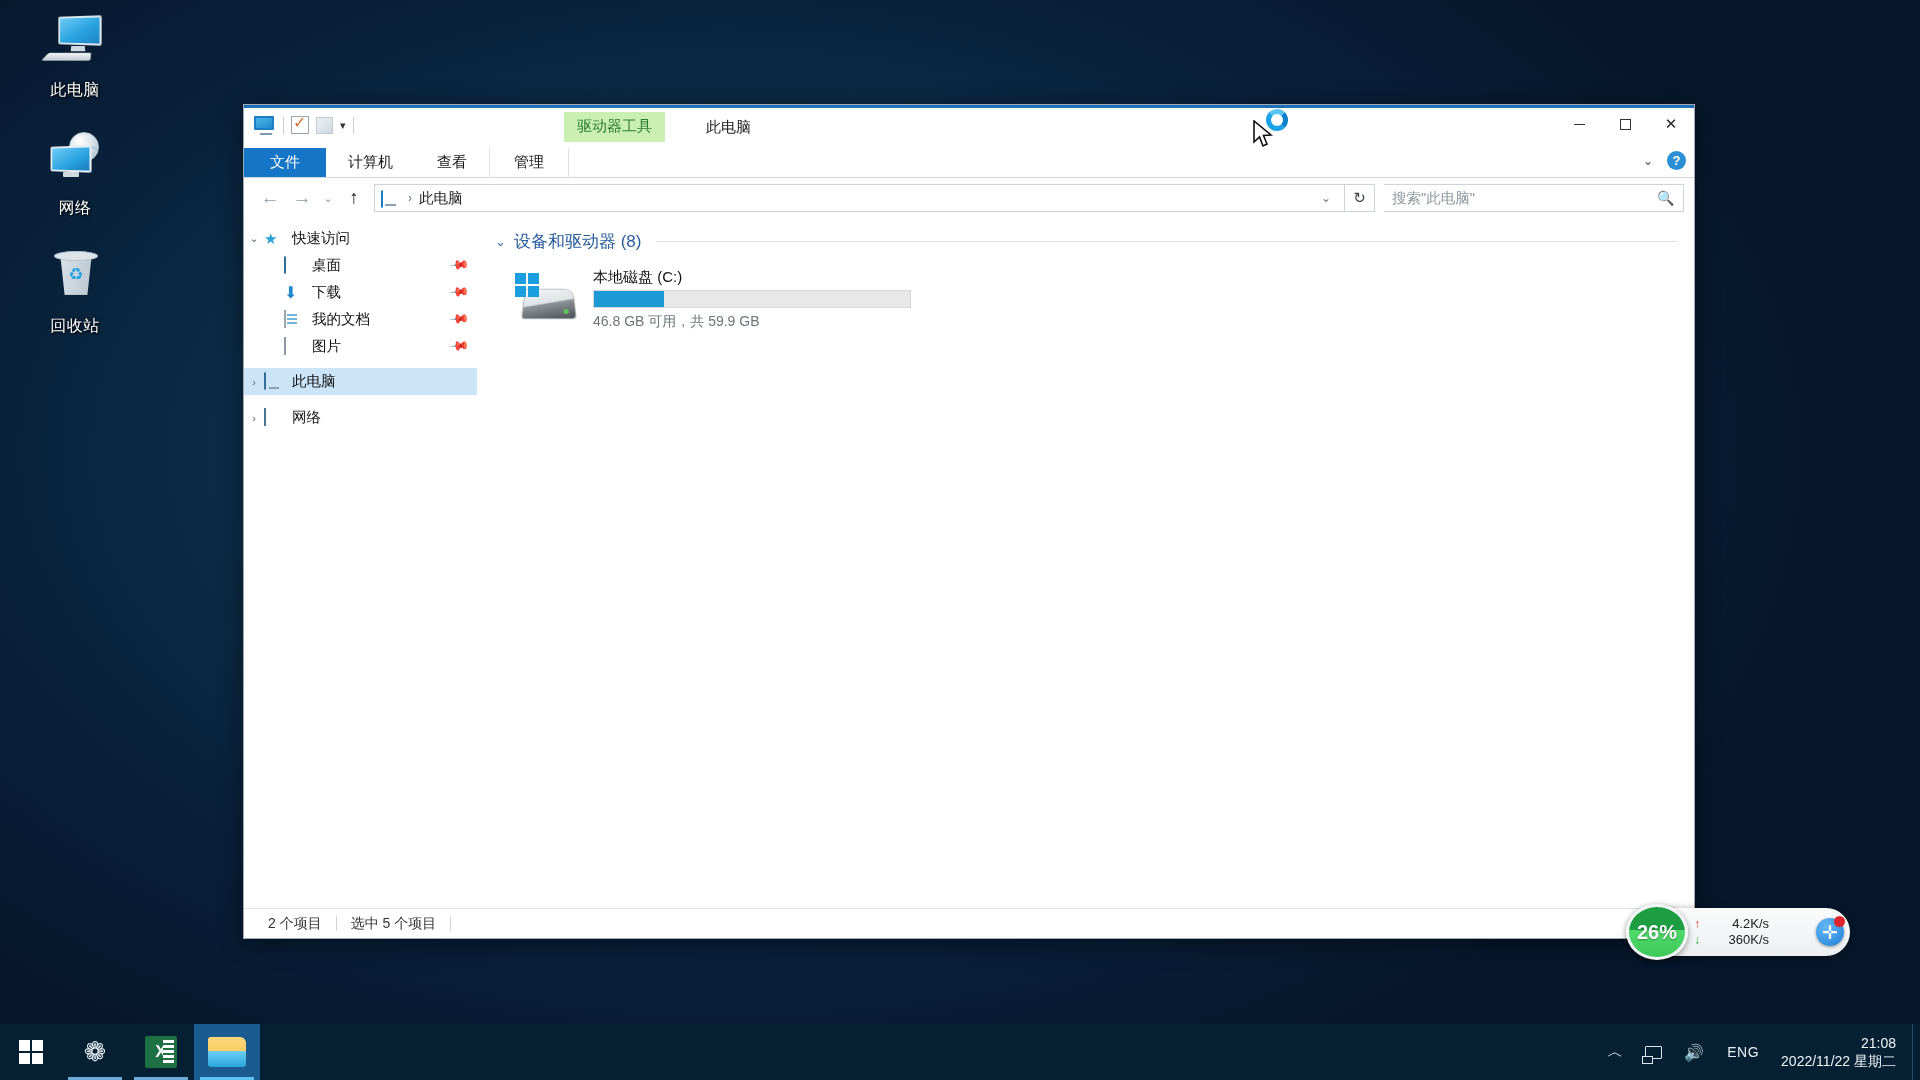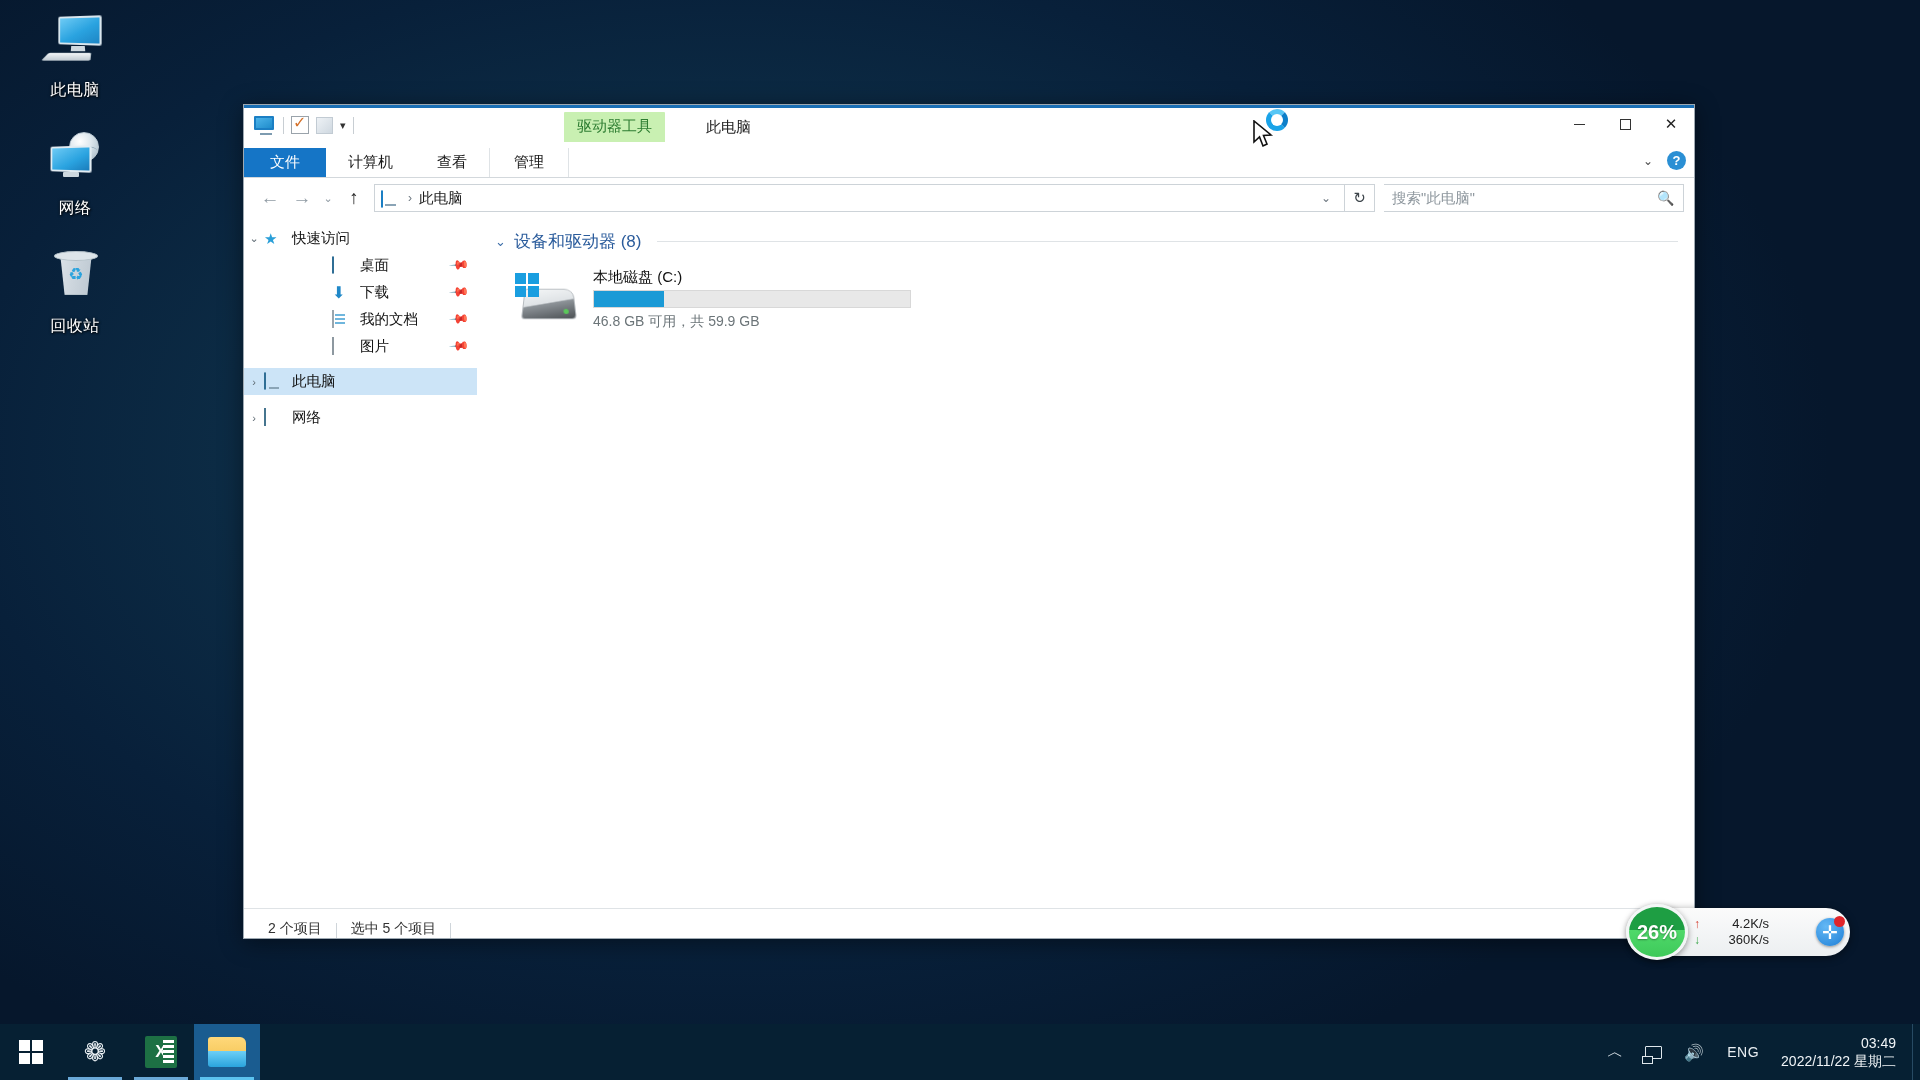--- a/index.html
+++ b/index.html
@@ -218,21 +218,21 @@
   }
   .nav-item {
     height: 27px; display: flex; align-items: center; position: relative;
     padding-right: 10px;
   }
   .nav-item.sel { background: #cce4f7; }
   .nav-exp { width: 20px; text-align: center; color: #5f6b74; font-size: 11px; flex: none; }
   .nav-ico { width: 22px; height: 18px; flex: none; position: relative; margin-right: 6px; }
   .nav-lbl { color: #111; white-space: nowrap; }
   .nav-pin { margin-left: auto; color: #7b858d; font-size: 13px; transform: rotate(40deg); }
-  .lvl2 { padding-left: 20px; margin-left: 48px; }
+  .lvl2 { padding-left: 20px; }
 
   .ico-star { color: #2a9fd8; font-size: 15px; line-height: 18px; }
   .ico-desktop { width: 19px; height: 14px; background: linear-gradient(150deg,#62c1f0,#1e8ac9);
      border: 1.5px solid #2f6e95; border-radius: 1px; margin-top: 2px; }
   .ico-dl { color: #1f88c8; font-size: 16px; line-height: 18px; }
   .ico-doc { width: 15px; height: 18px; background: #fff; border: 1.3px solid #9aa6ae; position: relative; }
   .ico-doc::after{content:"";position:absolute;left:2px;top:3px;width:10px;height:2px;
      box-shadow:0 4px 0 #6fb6dd, 0 8px 0 #6fb6dd; background:#6fb6dd;}
   .ico-pic { width: 19px; height: 15px; background: linear-gradient(180deg,#bfe6f7 55%,#5fa85a 55%);
      border: 1.3px solid #8d98a0; margin-top:2px; }
@@ -283,21 +283,21 @@
     position: absolute; left: 4px; top: 2px; width: 58px; height: 50px;
     background: linear-gradient(160deg,#8d8d8d 0%,#6e6e6e 50%,#5a5a5a 100%);
     border-radius: 9px; border: 1px solid #cfcfcf;
     display: flex; align-items: center; justify-content: center;
   }
   .dvd-ico span { color: #fff; font-size: 25px; font-weight: bold; letter-spacing: -1px; font-family: "DejaVu Sans", sans-serif; }
 
   
   .statusbar {
     height: 30px; border-top: 1px solid #dfe3e6; background: #fff;
-    display: flex; align-items: flex-end; padding-left: 24px; font-size: 14px; color: #333;
+    display: flex; align-items: center; padding-left: 24px; font-size: 14px; color: #333;
     position: relative;
   }
   .sb-sep { width: 1px; height: 15px; background: #cfd5da; margin: 0 14px; }
   .sb-views { position: absolute; right: 14px; display: flex; gap: 6px; align-items: center; }
   .view-ic { width: 17px; height: 16px; border: 1px solid #6f7a82; position: relative; }
   .view-ic.list::before { content:""; position:absolute; left:2px; top:2px; width:4px; height:3px;
     background:#6f7a82; box-shadow: 0 5px 0 #6f7a82, 0 10px 0 #6f7a82; }
   .view-ic.list::after { content:""; position:absolute; left:8px; top:2px; width:6px; height:2px;
     background:#97a1a8; box-shadow: 0 5px 0 #97a1a8, 0 10px 0 #97a1a8; }
   .view-ic.tiles2::before { content:""; position:absolute; left:2px; top:2px; width:5px; height:5px;
@@ -611,18 +611,18 @@
   </div>
 
   <div class="tray">
     <span class="tray-ic">︿</span>
     <span class="tray-ic">
         <span class="mon-ic"></span>
       </span>
     <span class="tray-ic">🔊</span>
     <span class="tray-lang">ENG</span>
     <span class="tray-clock">
-      <span>03:49</span>
+      <span>21:08</span>
       <span>2022/11/22 星期二</span>
     </span>
     <span class="tray-edge"></span>
   </div>
 </div>
 
 </body></html>

